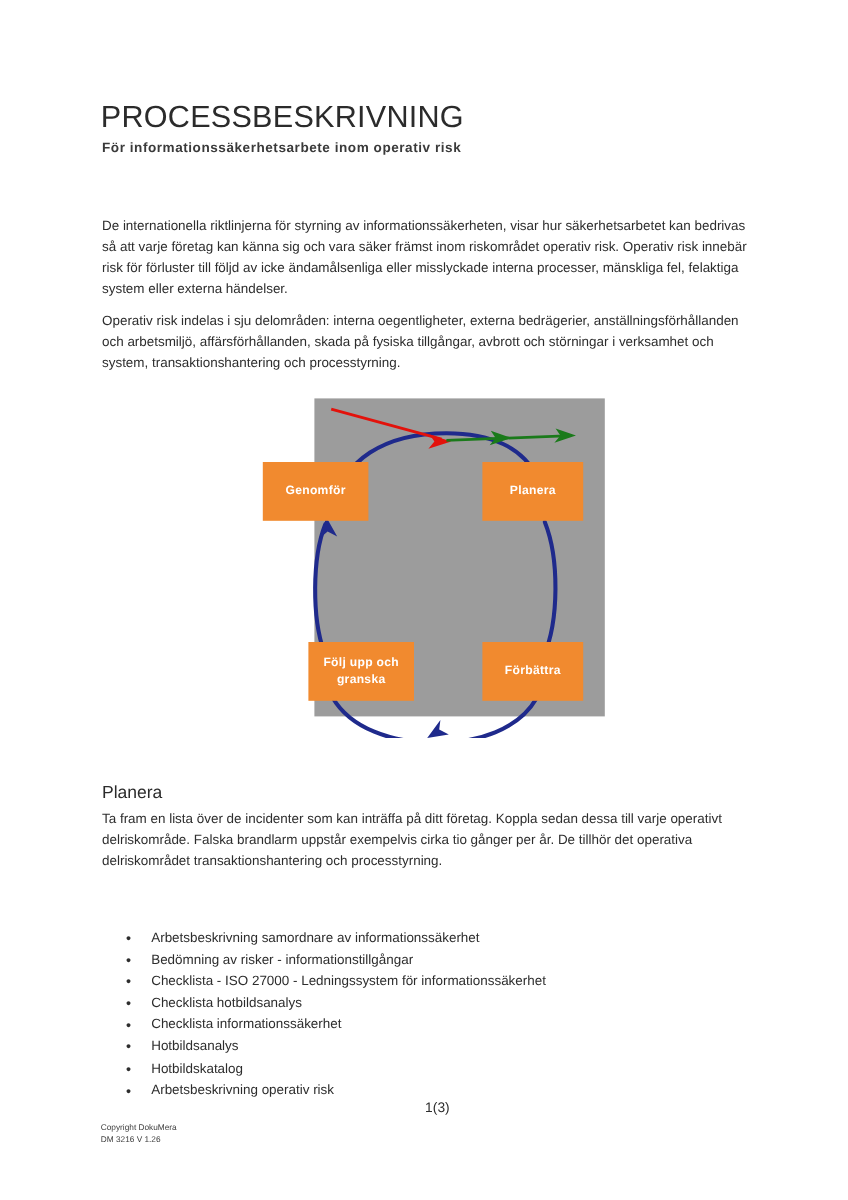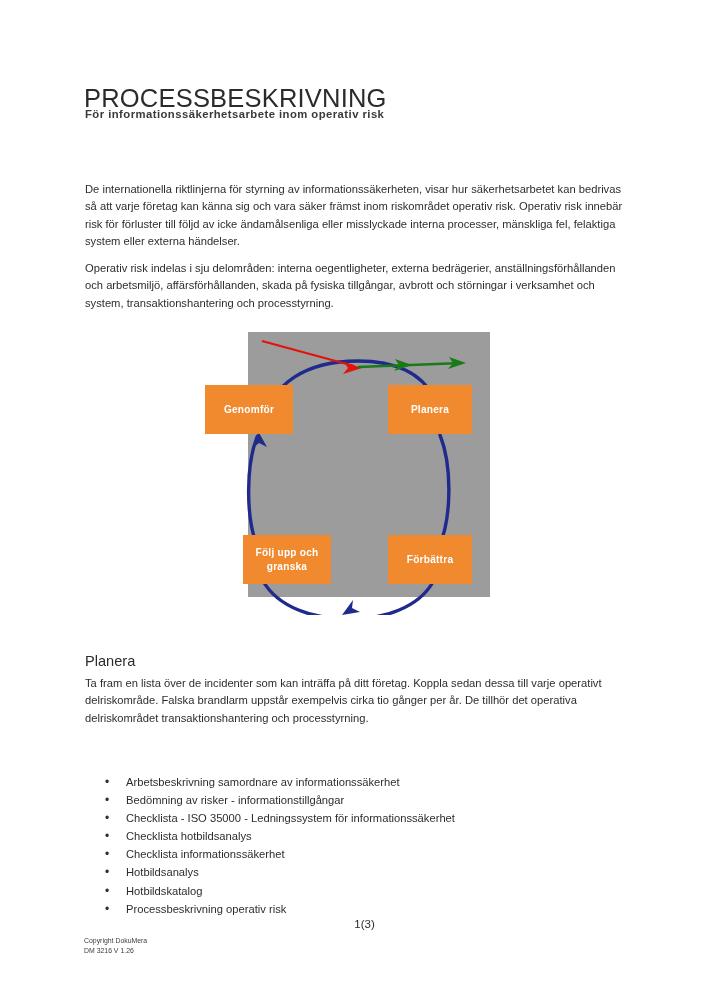--- a/index.html
+++ b/index.html
@@ -27,21 +27,21 @@
     position: absolute;
     left: 84px; top: 84px;
     font-size: 25.5px;
     font-weight: 400;
     letter-spacing: 0.2px;
     color: #2b2b2b;
     white-space: nowrap;
   }
   .doc-subtitle {
     position: absolute;
-    left: 85px; top: 108px;
+    left: 85px; top: 118px;
     font-size: 11.3px;
     font-weight: 600;
     letter-spacing: 0.45px;
     color: #3a3a3a;
     white-space: nowrap;
   }
 
   
   .para {
     position: absolute;
@@ -103,21 +103,21 @@
     left: 84px; top: 936px;
     font-size: 6.9px;
     line-height: 9.6px;
     color: #3d3d3d;
     font-weight: 400;
   }
 
   
   .diagram {
     position: absolute;
-    left: 190px; top: 325px;
+    left: 204px; top: 325px;
     width: 320px; height: 290px;
   }
   .diagram-svg {
     position: absolute;
     left: 0; top: 0;
     width: 320px; height: 290px;
   }
   .node-box {
     position: absolute;
     background: #F18A2F;
@@ -202,26 +202,26 @@
   </div>
 
   <div class="section-heading">Planera</div>
 
   <div class="para" id="para-planera-body">Ta fram en lista över de incidenter som kan inträffa på ditt företag. Koppla sedan dessa till varje operativt delriskområde. Falska brandlarm uppstår exempelvis cirka tio gånger per år. De tillhör det operativa delriskområdet transaktionshantering och processtyrning.</div>
 
 
   <ul class="bullet-list" id="template-list">
       <li>Arbetsbeskrivning samordnare av informationssäkerhet</li>
       <li>Bedömning av risker - informationstillgångar</li>
-      <li>Checklista - ISO 35000 - Ledningssystem för informationssäkerhet</li>
+      <li>Checklista - ISO 27000 - Ledningssystem för informationssäkerhet</li>
       <li>Checklista hotbildsanalys</li>
       <li>Checklista informationssäkerhet</li>
       <li>Hotbildsanalys</li>
       <li>Hotbildskatalog</li>
-      <li>Processbeskrivning operativ risk</li>
+      <li>Arbetsbeskrivning operativ risk</li>
     </ul>
 
   <div class="page-number">1(3)</div>
 
   <div class="footer-left">
     <div>Copyright DokuMera</div>
     <div>DM 3216 V 1.26</div>
   </div>
 
 </div>

